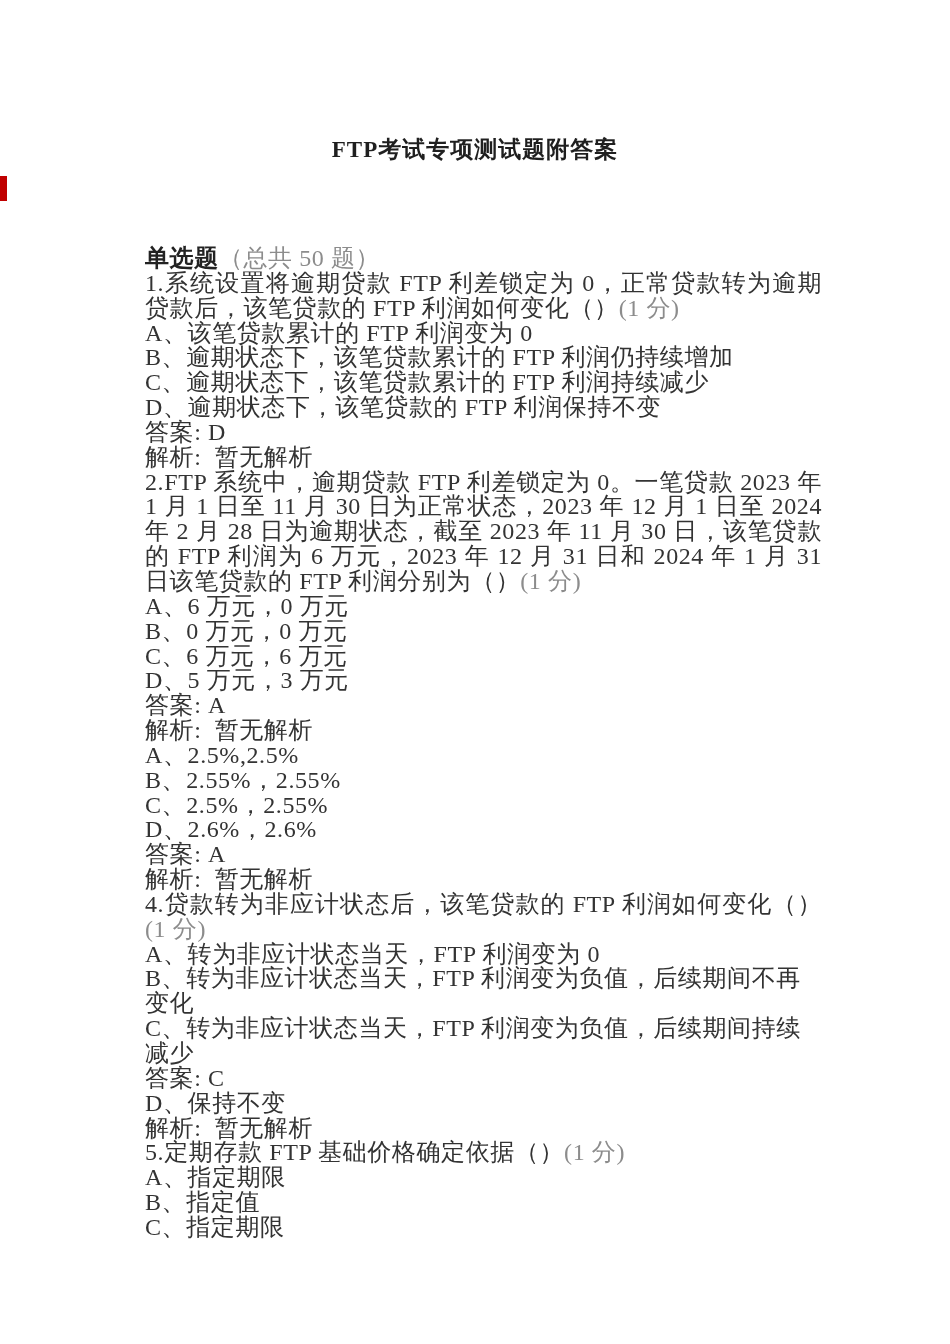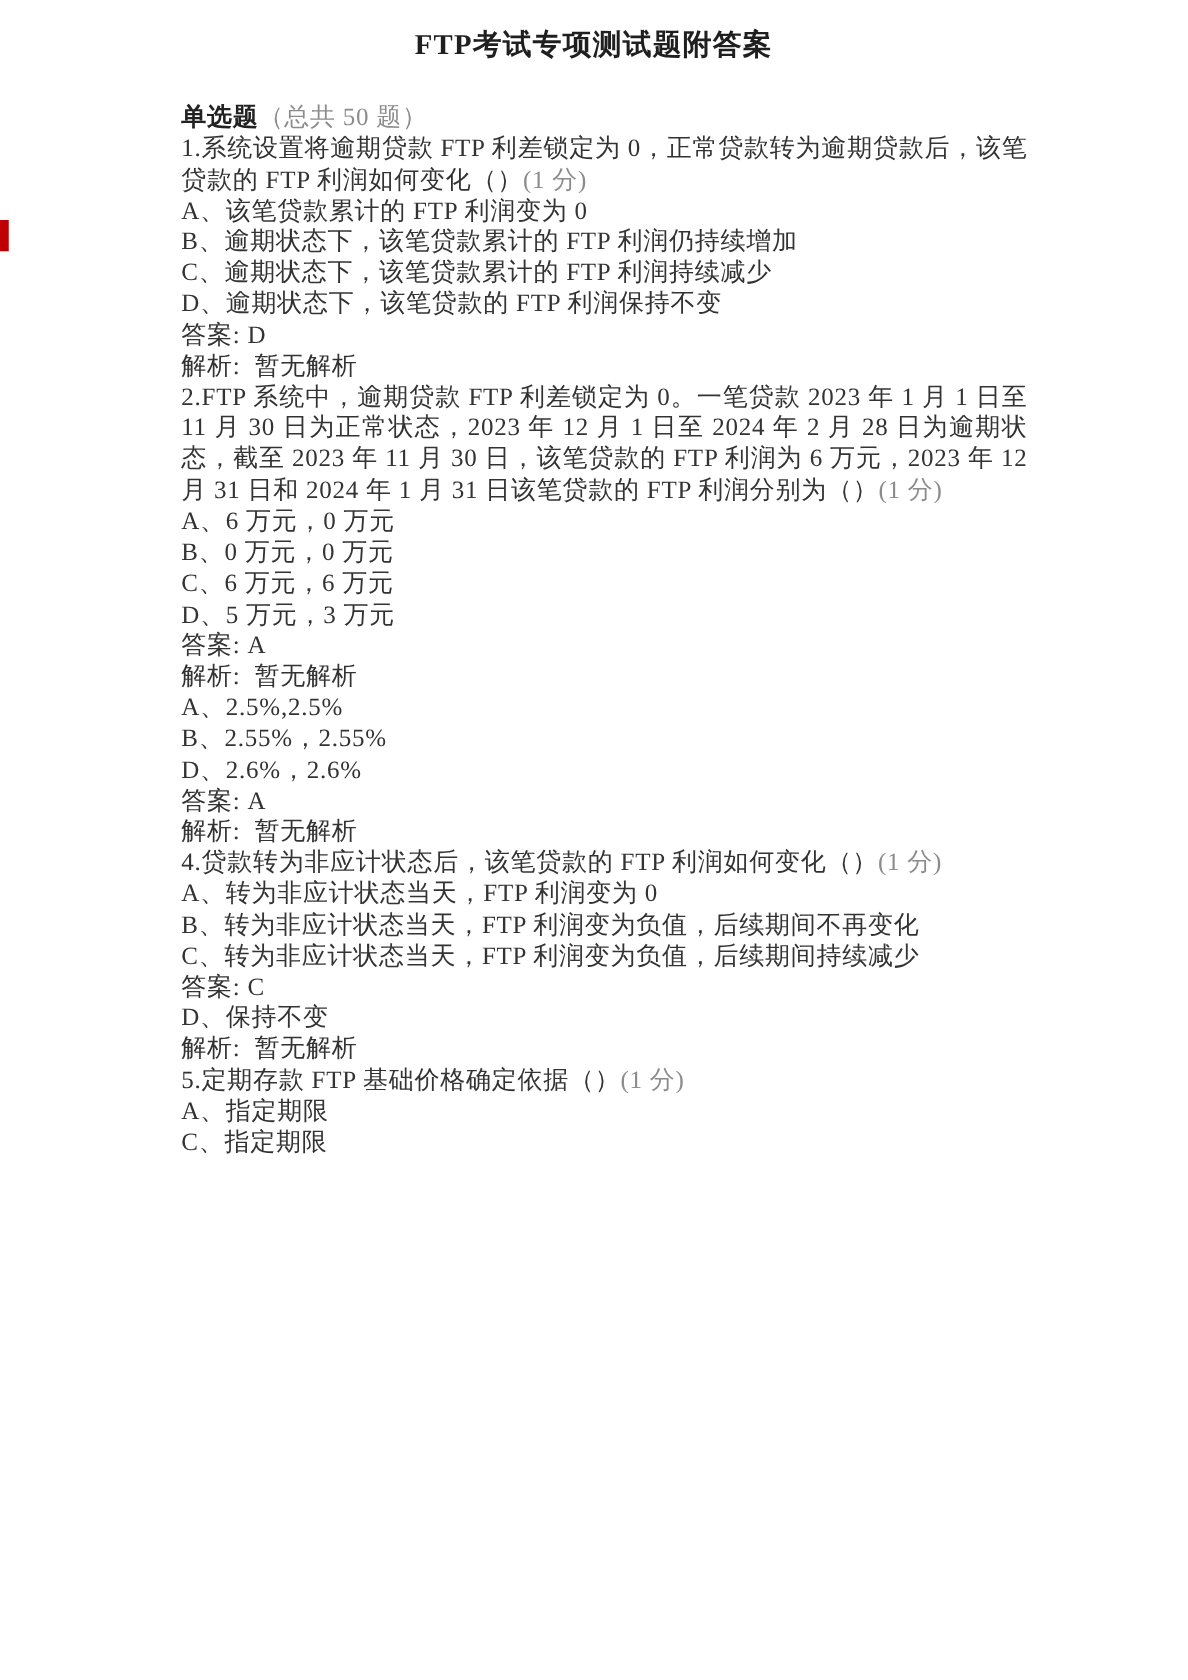--- a/index.html
+++ b/index.html
@@ -18,32 +18,32 @@
   }
   .red-marker {
     position: absolute;
     left: 0;
     top: 176px;
     width: 7px;
     height: 25px;
     background: #c00000;
   }
   .doc-title {
+    padding-top: 134px;
     text-align: center;
     font-size: 23px;
     font-weight: bold;
     color: #1f1f1f;
     letter-spacing: 1px;
     line-height: 32px;
     white-space: pre-wrap;
-    margin-top: 20px;
   }
   .content {
-    margin: 30px 128px 0 145px;
-    font-size: 20px;
+    margin: 80px 128px 0 145px;
+    font-size: 24px;
     letter-spacing: 0.6px;
   }
   .line, .stem {
     line-height: 24.85px;
     white-space: pre-wrap;
   }
   .stem {
     text-align: justify;
     font-family: Liberation Serif, serif;
   }
@@ -76,33 +76,35 @@
           <div class="line">A、6 万元，0 万元</div>
           <div class="line">B、0 万元，0 万元</div>
           <div class="line">C、6 万元，6 万元</div>
           <div class="line">D、5 万元，3 万元</div>
           <div class="line">答案: A</div>
           <div class="line">解析:  暂无解析</div>
         </div>
         <div class="question">
           <div class="line">A、2.5%,2.5%</div>
           <div class="line">B、2.55%，2.55%</div>
+          <div class="line">C、2.5%，2.55%</div>
           <div class="line">D、2.6%，2.6%</div>
           <div class="line">答案: A</div>
           <div class="line">解析:  暂无解析</div>
         </div>
         <div class="question">
           <div class="stem"><span>4.贷款转为非应计状态后，该笔贷款的 FTP 利润如何变化（）</span><span class="gray">(1 分)</span></div>
           <div class="line">A、转为非应计状态当天，FTP 利润变为 0</div>
           <div class="line">B、转为非应计状态当天，FTP 利润变为负值，后续期间不再变化</div>
           <div class="line">C、转为非应计状态当天，FTP 利润变为负值，后续期间持续减少</div>
           <div class="line">答案: C</div>
           <div class="line">D、保持不变</div>
           <div class="line">解析:  暂无解析</div>
         </div>
         <div class="question">
           <div class="stem"><span>5.定期存款 FTP 基础价格确定依据（）</span><span class="gray">(1 分)</span></div>
           <div class="line">A、指定期限</div>
+          <div class="line">B、指定值</div>
           <div class="line">C、指定期限</div>
         </div>
       </div>
   </div>
 </div>
 
 </body></html>

